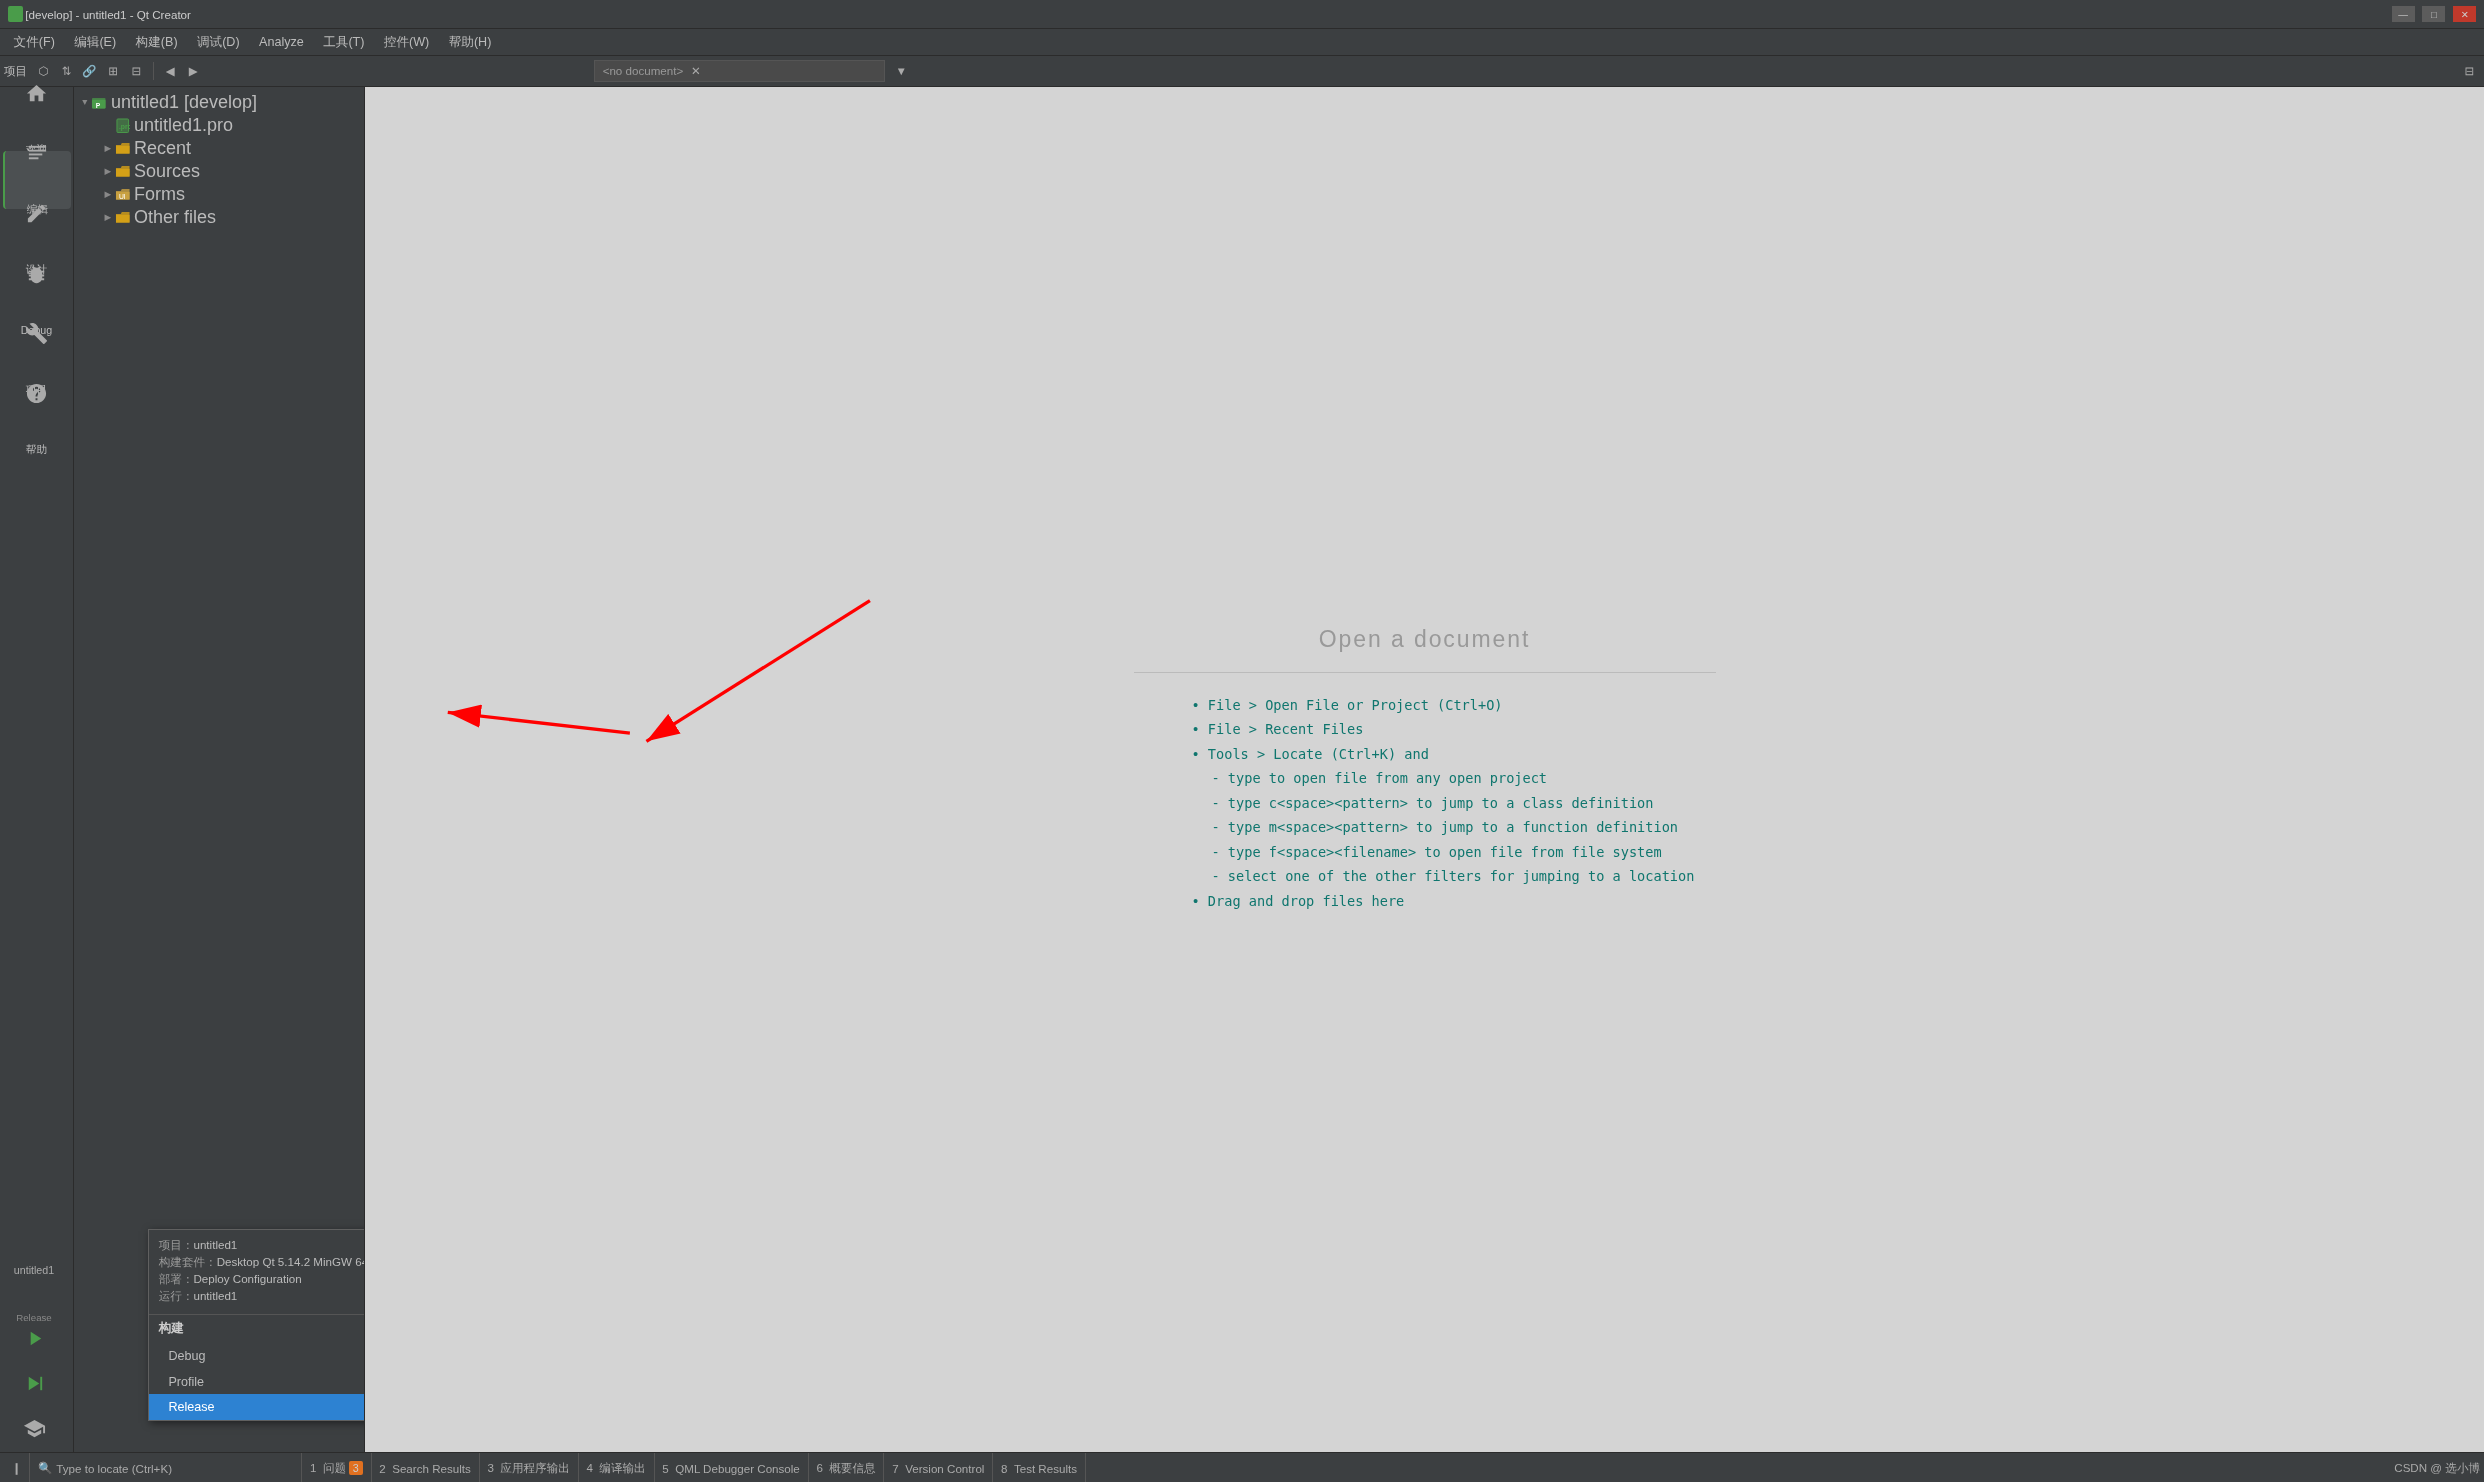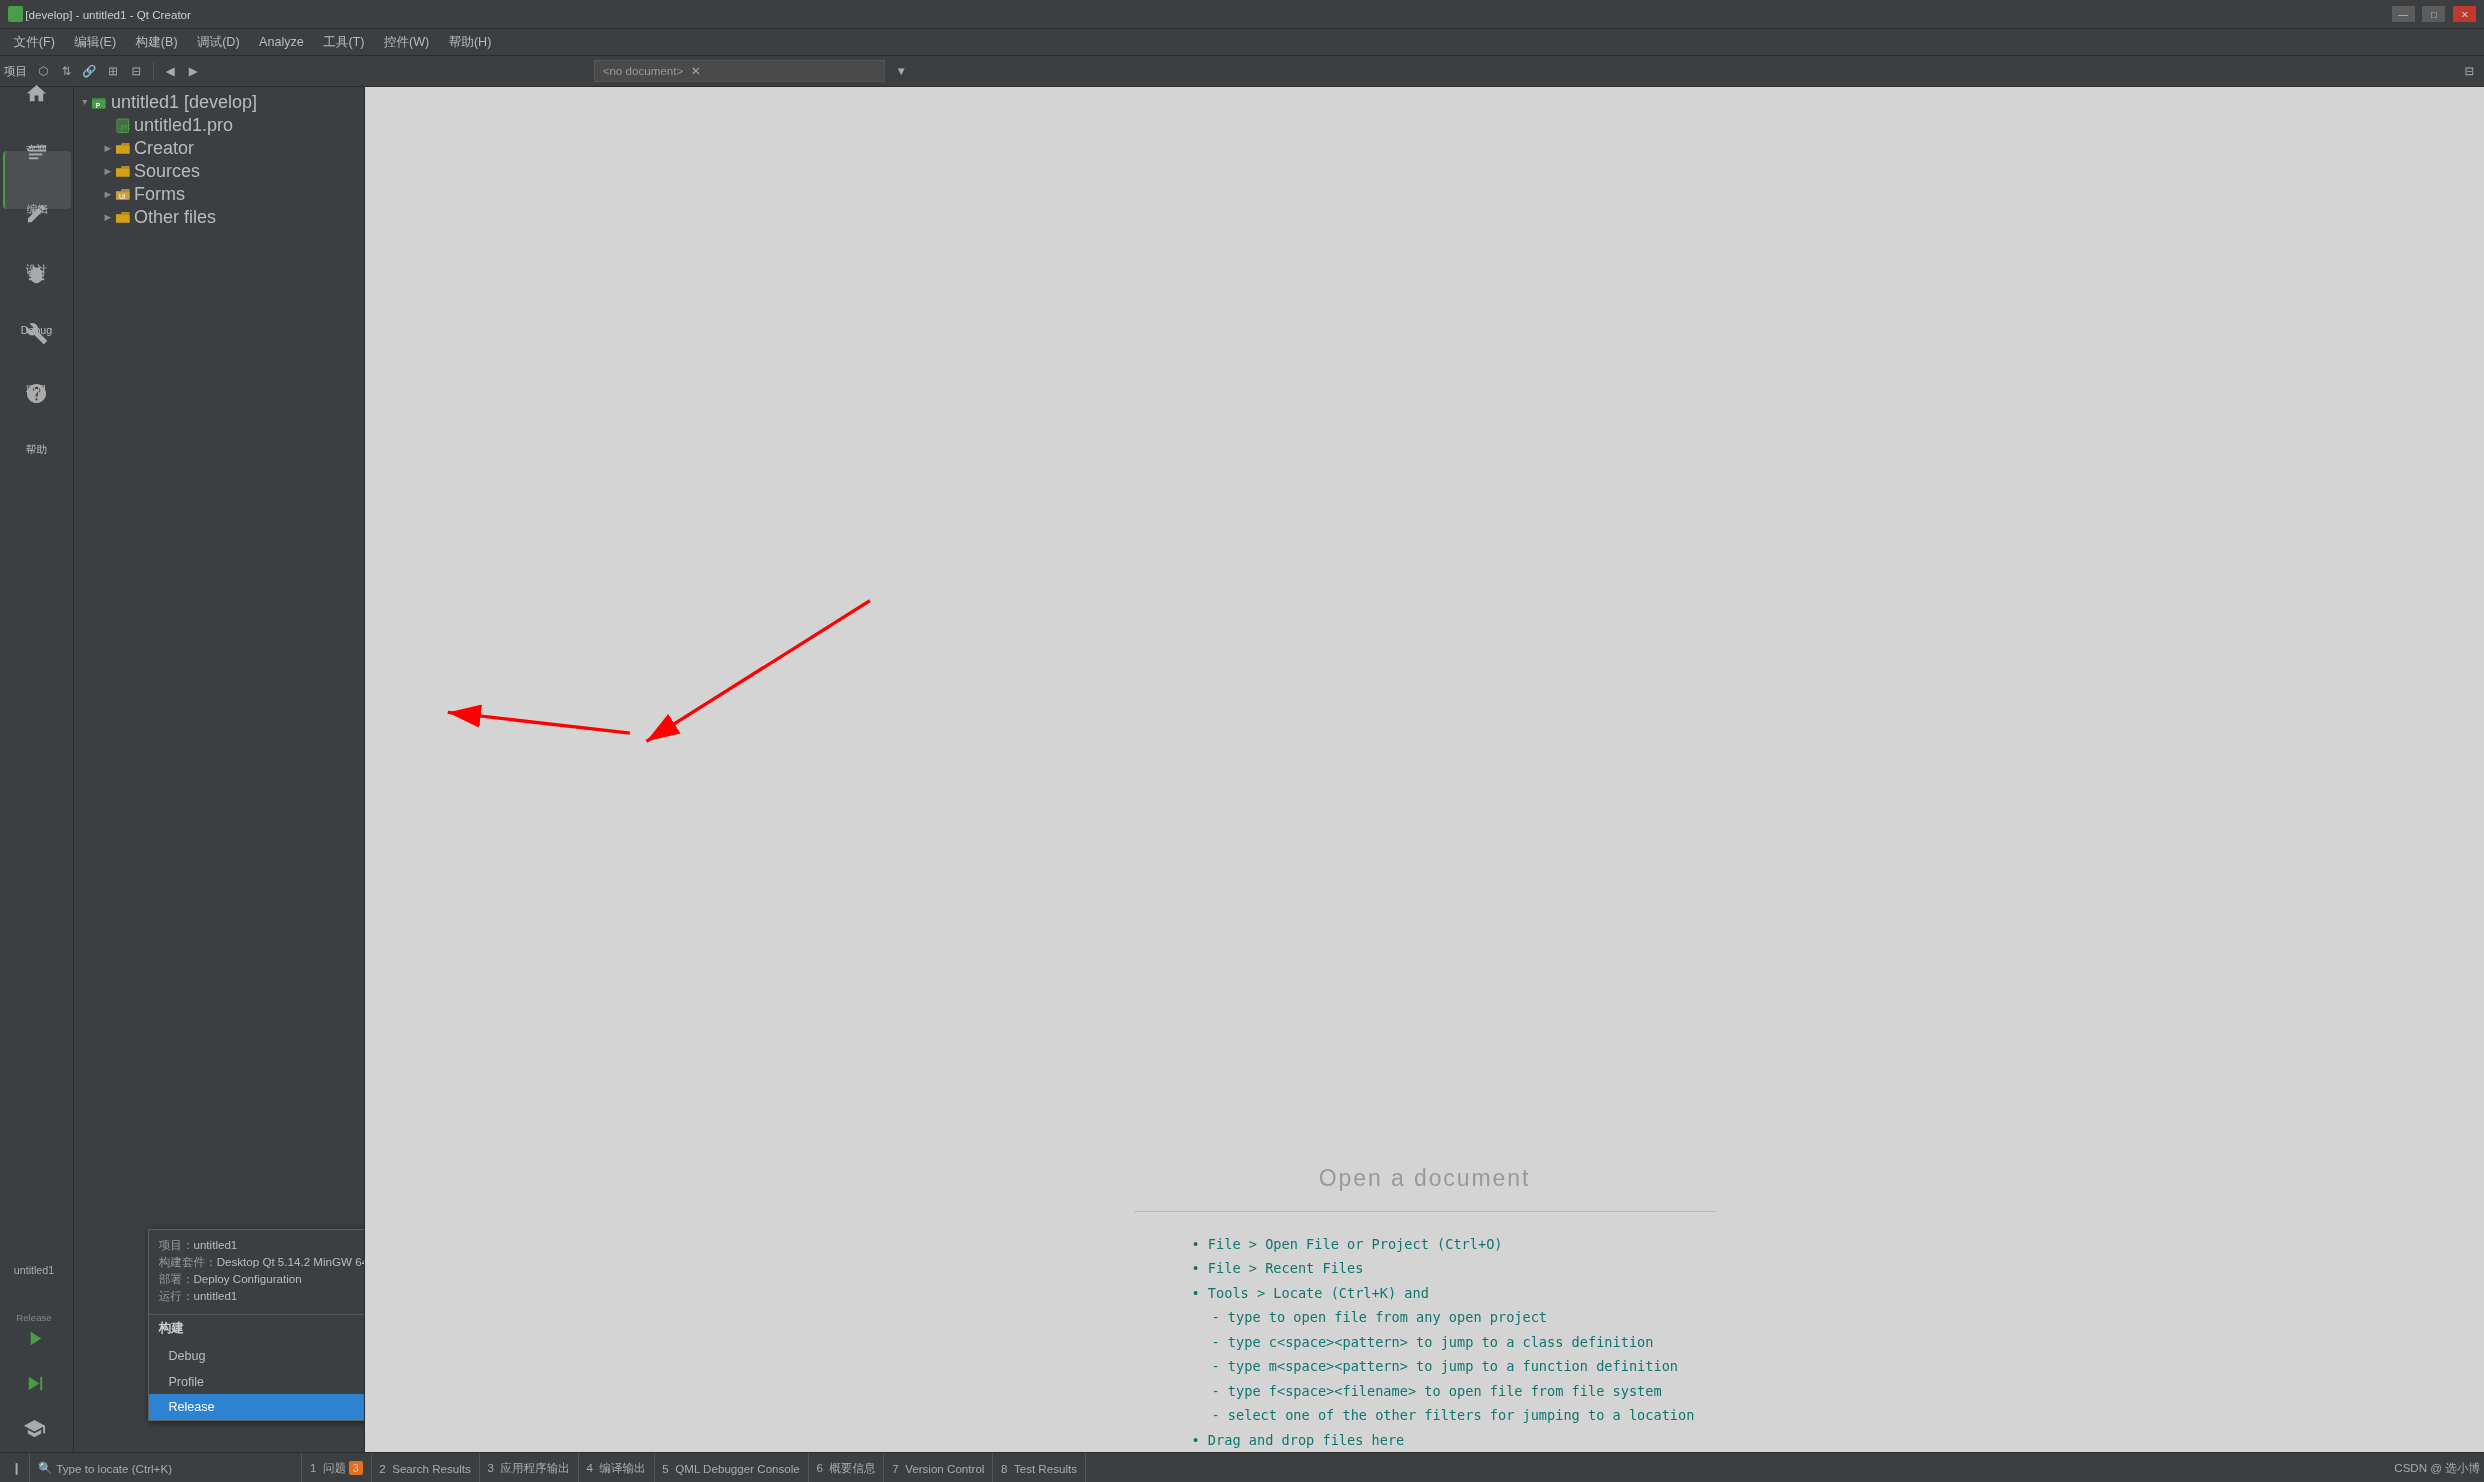--- a/index.html
+++ b/index.html
@@ -244,21 +244,21 @@
       font-size: 12.6px;
       color: #bbbbbb;
     }
     .popup-menu-item.selected { background: #2d82d2; color: white; }
 
     
     #editor-area {
       flex: 1;
       background: #d4d4d4;
       display: flex;
-      align-items: flex-end;
+      align-items: center;
       justify-content: center;
       position: relative;
     }
     #open-document-msg {
       text-align: center;
       color: #888888;
     }
     #open-document-msg h2 {
       font-size: 23px;
       font-weight: normal;
@@ -494,21 +494,21 @@
         </svg>
         <span class="tree-label">untitled1.pro</span>
       </div>
 
       <div class="tree-item" style="padding-left:27px;">
         <span class="tree-arrow">▶</span>
         <svg width="15.5" height="15.5" viewBox="0 0 16 16" class="tree-icon">
           <path d="M1 4 L6 4 L7 2 L15 2 L15 13 L1 13 Z" fill="#d4a017" opacity="0.8"></path>
           <path d="M1 5 L15 5 L15 13 L1 13 Z" fill="#d4a017"></path>
         </svg>
-        <span class="tree-label">Creator</span>
+        <span class="tree-label">Recent</span>
       </div>
 
       <div class="tree-item" style="padding-left:27px;">
         <span class="tree-arrow">▶</span>
         <svg width="15.5" height="15.5" viewBox="0 0 16 16" class="tree-icon">
           <path d="M1 4 L6 4 L7 2 L15 2 L15 13 L1 13 Z" fill="#d4a017" opacity="0.8"></path>
           <path d="M1 5 L15 5 L15 13 L1 13 Z" fill="#d4a017"></path>
         </svg>
         <span class="tree-label">Sources</span>
       </div>

